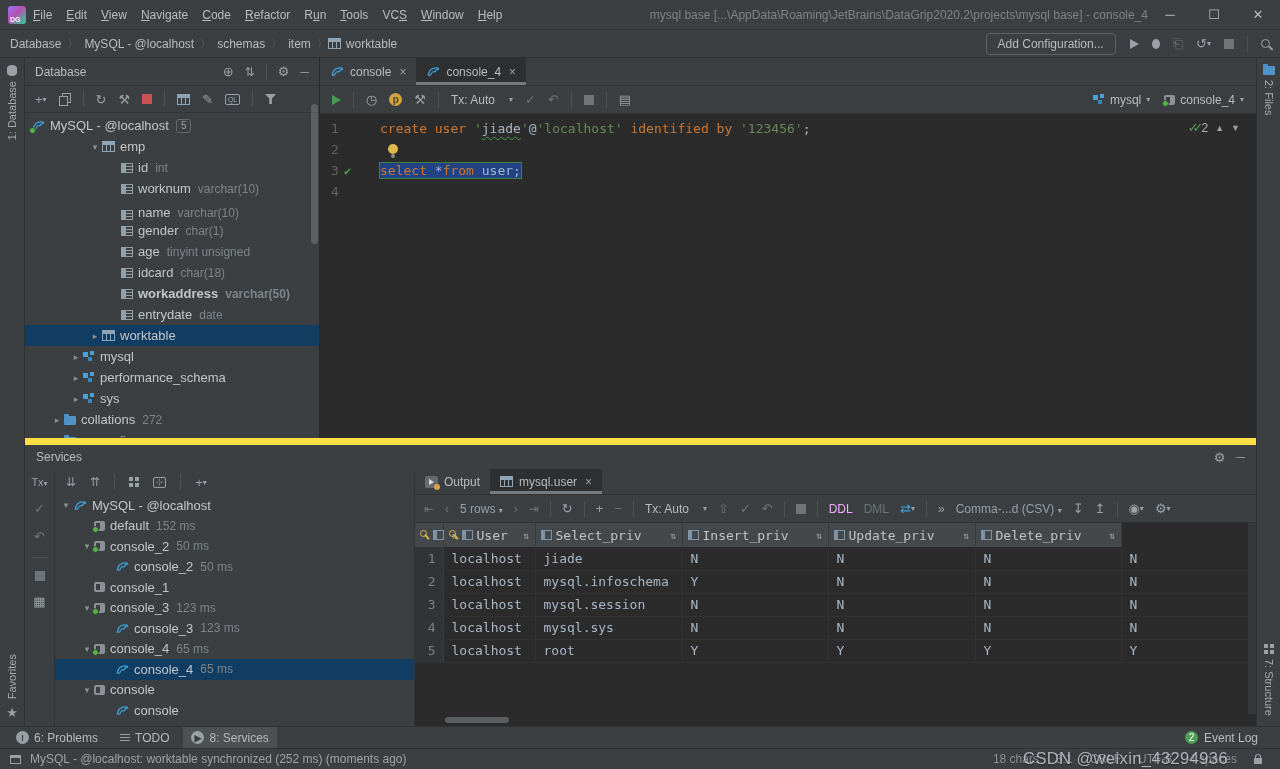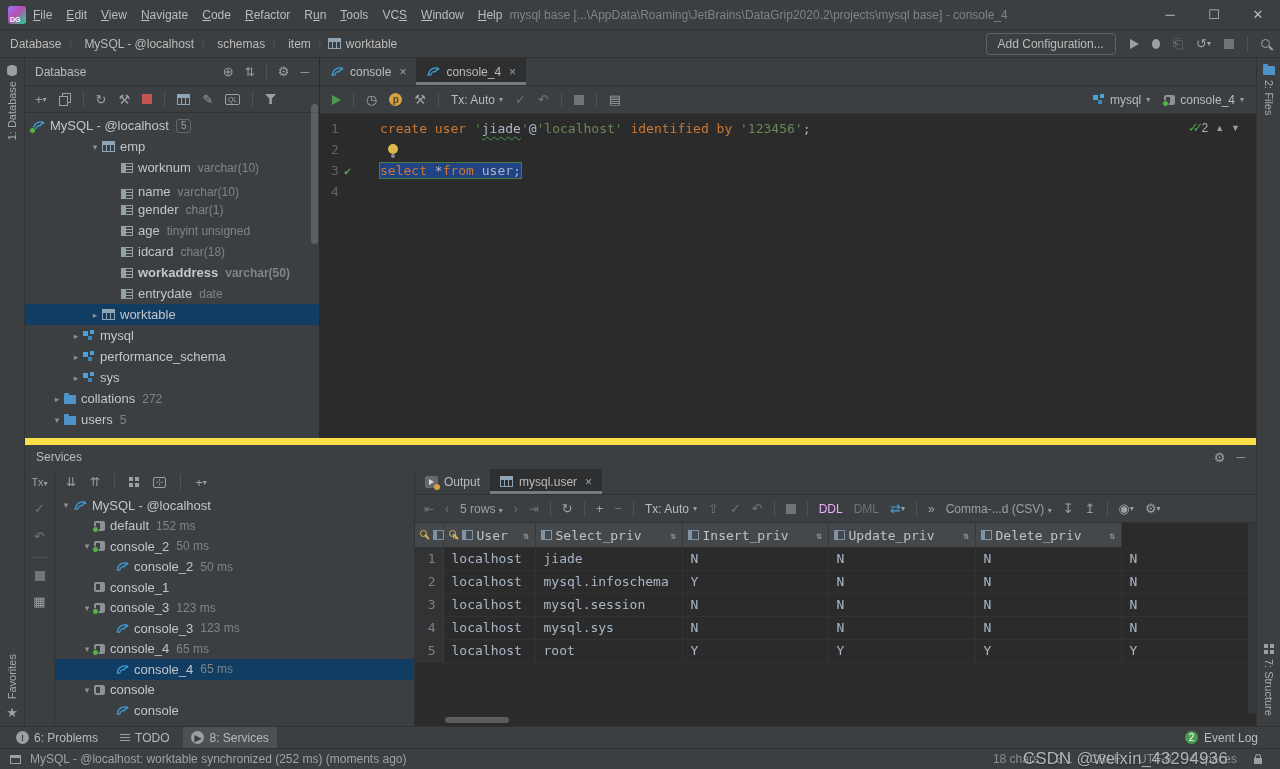--- a/index.html
+++ b/index.html
@@ -3,21 +3,21 @@
 <meta charset="utf-8">
 <style>
 *{box-sizing:border-box;margin:0;padding:0}
 html,body{width:1280px;height:769px;overflow:hidden}
 body{position:relative;background:#2b2b2b;font-family:"Liberation Sans",sans-serif;font-size:12px;color:#bbbbbb}
 
 #titlebar{position:absolute;left:0;top:0;right:0;height:30px;background:#3c3f41;border-bottom:1px solid #323232;display:flex;align-items:center;padding-left:8px}
 .logo{width:18px;height:18px;border-radius:3px;background:linear-gradient(135deg,#9775f8 0%,#b74fb2 45%,#22d88f 100%);color:#fff;font-size:7px;font-weight:bold;display:flex;align-items:flex-end;justify-content:flex-start;padding:1px 2px;flex:none}
 .menu{padding:4px 7px;color:#bbbbbb;white-space:nowrap}
 .menu .ul{text-decoration:underline}
-#wintitle{flex:1;text-align:left;color:#7f8386;white-space:nowrap;overflow:hidden;font-size:12px}
+#wintitle{flex:1;text-align:right;color:#7f8386;white-space:nowrap;overflow:hidden;font-size:12px}
 .winctl{width:44px;height:29px;display:flex;align-items:center;justify-content:center;color:#b9bdc0;font-size:13px}
 
 #toprow{position:absolute;left:0;top:30px;right:0;height:28px;background:#3c3f41;border-bottom:1px solid #323232;display:flex;align-items:center;padding:0 10px}
 .crumbs{display:flex;align-items:center;gap:6px}
 .crumb{color:#bbbbbb}
 .crumbsep{color:#666b6f;font-size:11px}
 .crumbtable{display:flex;align-items:center;gap:5px}
 .addcfg{border:1px solid #5e6264;border-radius:4px;padding:3px 11px;color:#bbbbbb;margin-right:14px;white-space:nowrap}
 .tbicons{display:flex;align-items:center;gap:13px;color:#9aa0a6}
 .tbdim{color:#6f7478}
@@ -44,21 +44,21 @@
 .tmeta{color:#7f8488;margin-left:7px;font-size:12px}
 .badge{border:1px solid #66696c;border-radius:3px;font-size:10px;line-height:12px;padding:0 4px;color:#9aa0a6;margin-left:7px}
 .scrollthumb-v{position:absolute;right:1px;top:46px;width:7px;height:140px;background:rgba(166,172,176,.30);border-radius:4px}
 
 #editorzone{position:absolute;left:320px;top:58px;right:24px;height:380px;display:flex;flex-direction:column;background:#2b2b2b}
 .edtabs{height:28px;background:#3c3f41;display:flex;align-items:stretch;border-bottom:1px solid #323232;flex:none}
 .tab{display:flex;align-items:center;gap:6px;padding:0 10px;color:#bbbbbb}
 .tab.active{background:#2d2f31;box-shadow:inset 0 -3px 0 #757b80}
 .tclose{color:#9aa0a6;font-size:12px;margin-left:2px}
 .edtoolbar{height:28px;background:#3c3f41;display:flex;align-items:center;gap:12px;padding:0 12px;border-bottom:1px solid #323232;color:#9aa0a6;flex:none}
-.txlabel{display:flex;align-items:center;gap:4px;color:#bbbbbb}
+.txlabel{display:flex;align-items:center;gap:14px;color:#bbbbbb}
 .ddarrow{font-size:8px;color:#9aa0a6}
 .edoverlay{margin-left:auto;display:flex;align-items:center;gap:14px}
 .ovitem{display:flex;align-items:center;gap:5px;color:#bbbbbb}
 .edbody{flex:1;position:relative;font-family:"DejaVu Sans Mono","Liberation Mono",monospace;font-size:13px;overflow:hidden}
 .gutter{position:absolute;left:0;top:0;bottom:0;width:58px;padding-top:4px}
 .gln{height:21px;display:flex;align-items:center;gap:5px;padding-left:11px;color:#606366}
 .gln .num{width:8px;text-align:left}
 .gcheck{color:#4f9e53;font-size:12px}
 .code{margin-left:60px;padding-top:4px}
 .cline{height:21px;line-height:21px;white-space:pre}
@@ -255,20 +255,27 @@
       </div>
       <div class="trow" style="padding-left: 63px;">
         <span class="chev">▾</span>
         <span class="ticon ic icn-table"></span>
         <span class="tlabel">emp</span>
 
       </div>
       <div class="trow" style="padding-left: 82px;">
         <span class="chev"></span>
         <span class="ticon ic icn-column"></span>
+        <span class="tlabel">id</span>
+
+        <span class="tmeta">int</span>
+      </div>
+      <div class="trow" style="padding-left: 82px;">
+        <span class="chev"></span>
+        <span class="ticon ic icn-column"></span>
         <span class="tlabel">worknum</span>
 
         <span class="tmeta">varchar(10)</span>
       </div>
       <div class="trow" style="padding-left: 82px; align-items: flex-end;">
         <span class="chev"></span>
         <span class="ticon ic icn-column"></span>
         <span class="tlabel">name</span>
 
         <span class="tmeta">varchar(10)</span>

